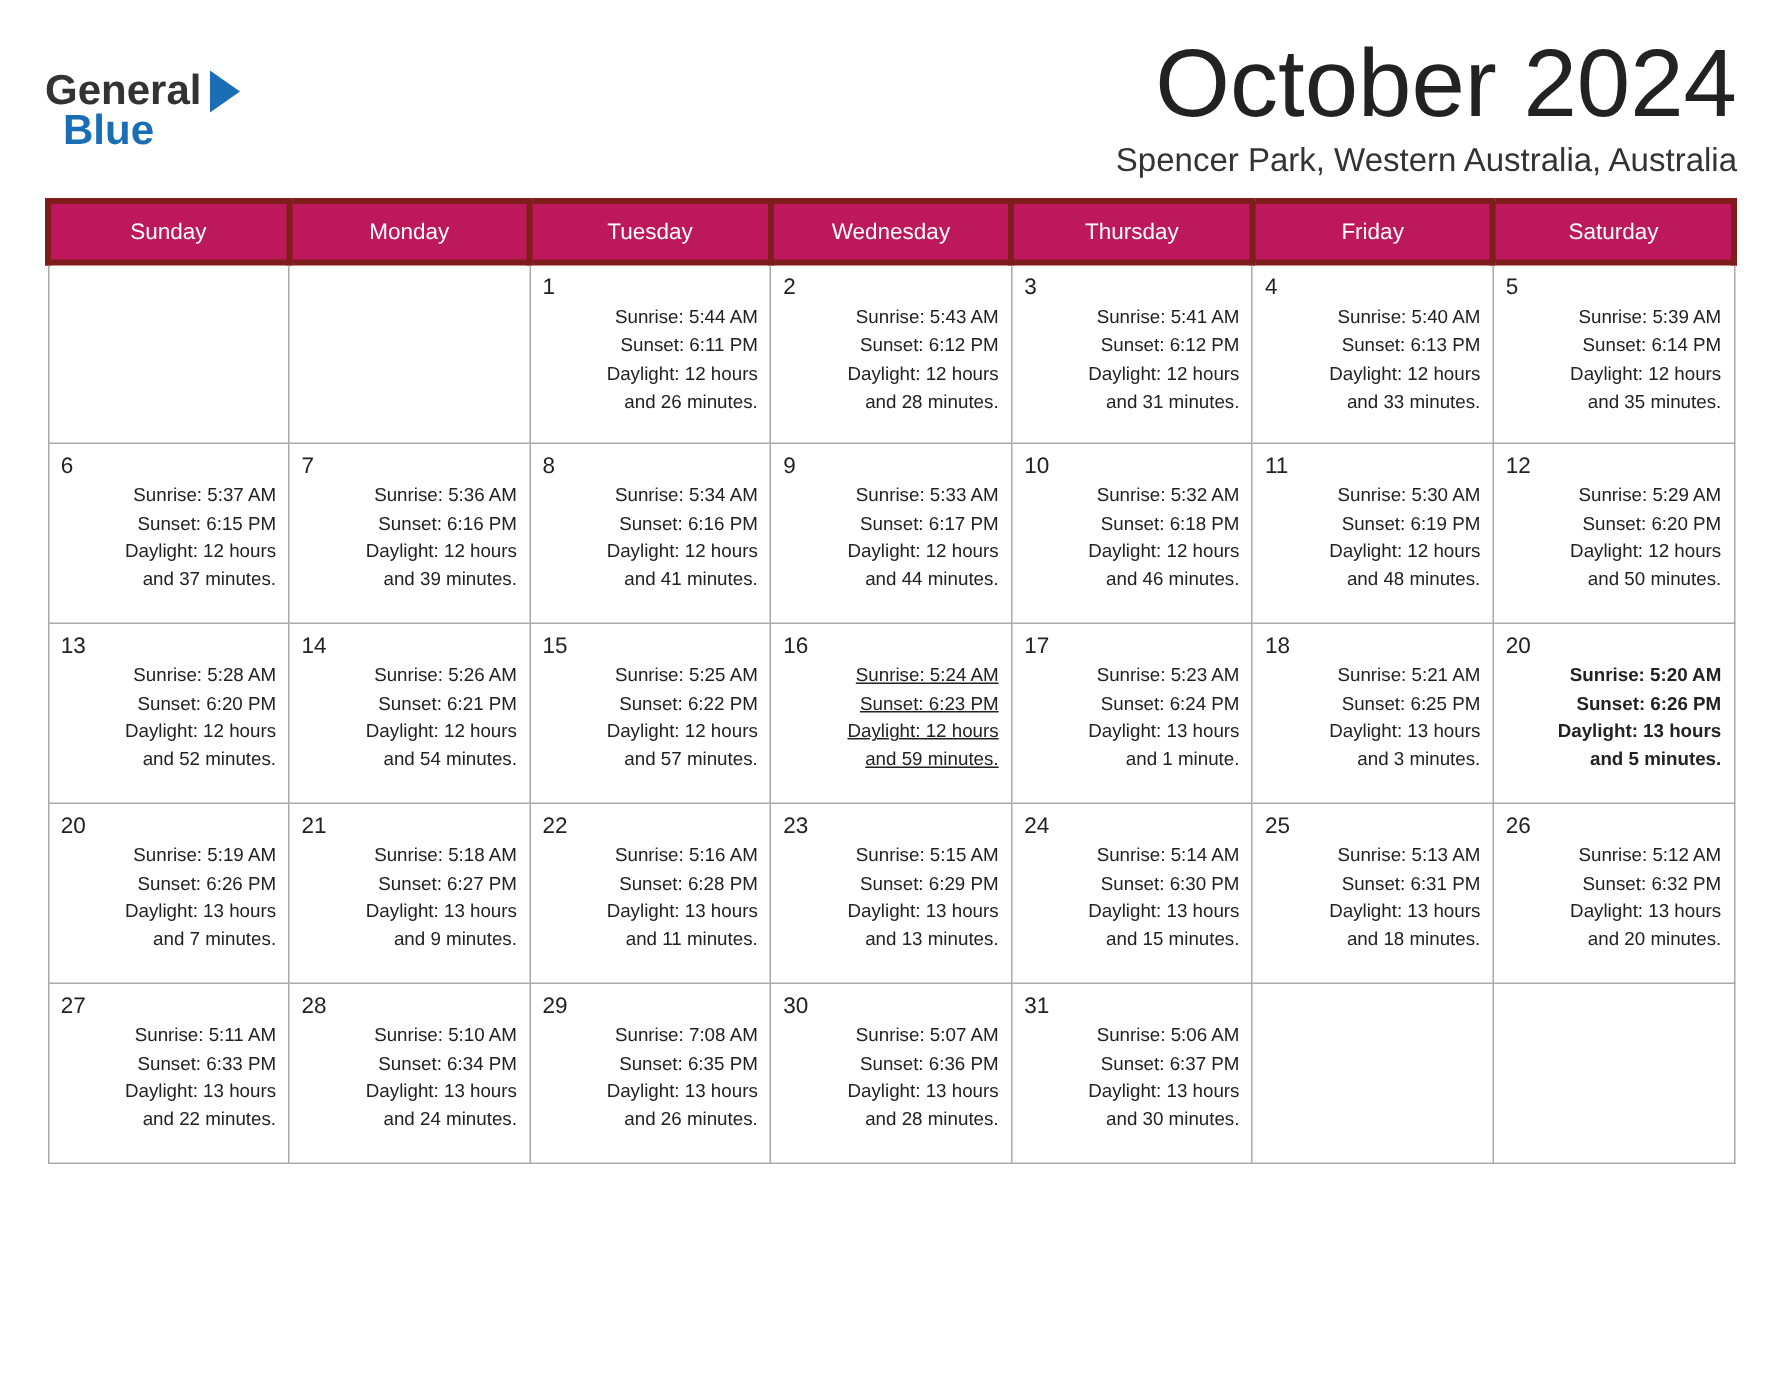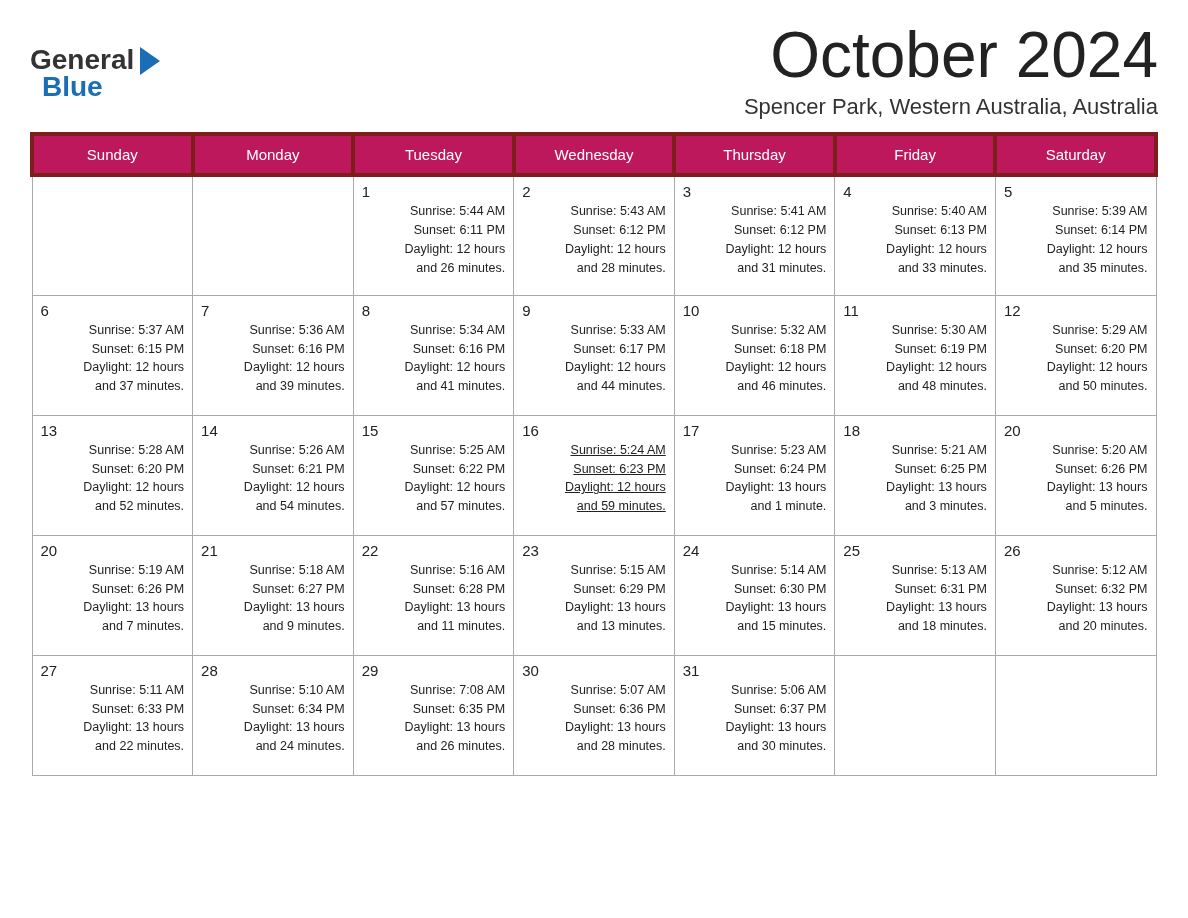--- a/index.html
+++ b/index.html
@@ -236,21 +236,21 @@
         </td>
         <td>
           <div class="day-number">18</div>
           <div class="day-info" style="white-space: pre-line;">Sunrise: 5:21 AM
 Sunset: 6:25 PM
 Daylight: 13 hours
 and 3 minutes.</div>
         </td>
         <td>
           <div class="day-number">20</div>
-          <div class="day-info" style="white-space: pre-line;">Sunrise: 5:20 AM
+          <div class="day-info" style="white-space: pre-line; font-weight: bold;">Sunrise: 5:20 AM
 Sunset: 6:26 PM
 Daylight: 13 hours
 and 5 minutes.</div>
         </td>
       </tr>
       <tr>
         <td>
           <div class="day-number">20</div>
           <div class="day-info" style="white-space: pre-line;">Sunrise: 5:19 AM
 Sunset: 6:26 PM

